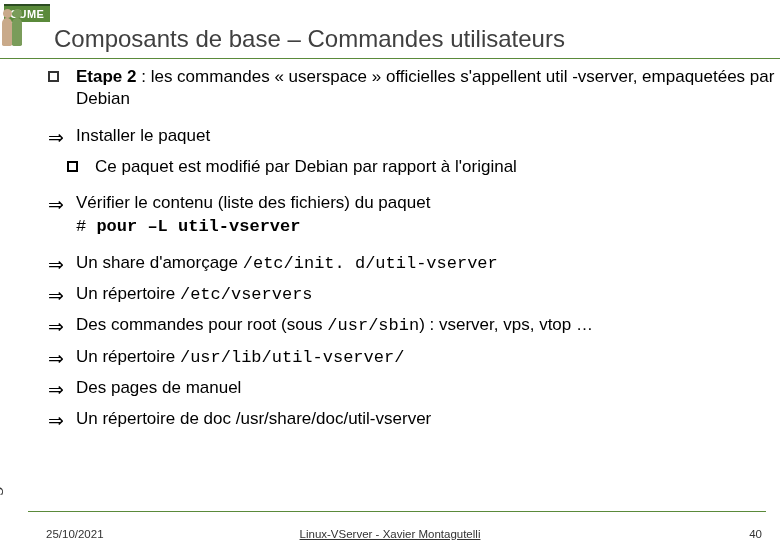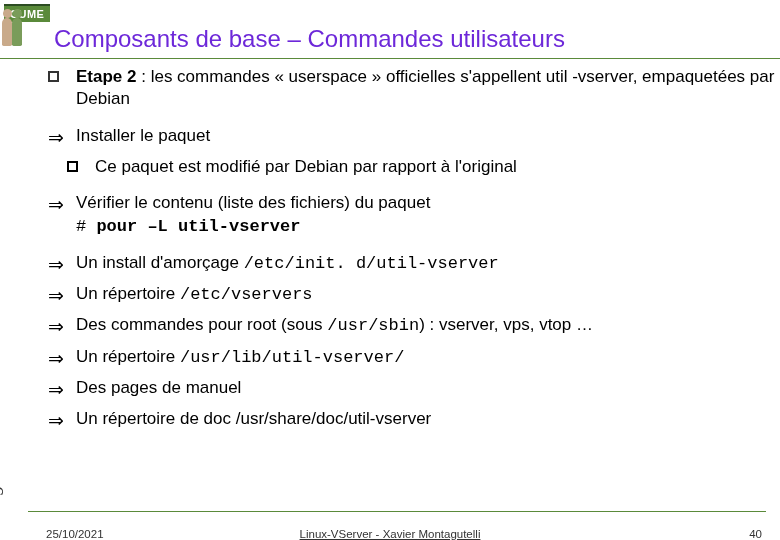--- a/index.html
+++ b/index.html
@@ -5,21 +5,21 @@
   * { margin: 0; padding: 0; box-sizing: border-box; }
   html, body { width: 780px; height: 540px; background: #fff; font-family: Verdana, Geneva, sans-serif; color: #000; }
   .slide { position: relative; width: 780px; height: 540px; }
   .logo-area { position: absolute; top: 4px; left: 4px; display: flex; align-items: flex-start; }
   .logo-box { background: #5a8a3a; color: #fff; font-size: 11px; font-weight: bold; padding: 2px 6px; border-top: 2px solid #2c4c22; letter-spacing: 0.5px; }
   .people { position: absolute; top: 18px; left: 2px; display: flex; gap: 0px; }
   .person { width: 10px; height: 28px; border-radius: 6px 6px 2px 2px; position: relative; }
   .person::before { content: ""; display: block; width: 9px; height: 9px; border-radius: 50%; position: absolute; top: -9px; left: 0.5px; }
   .p1 { background: #c9aa8a; } .p1::before { background: #c9aa8a; }
   .p2 { background: #7a9c5a; } .p2::before { background: #7a9c5a; }
-  .title { position: absolute; top: 25px; left: 54px; font-size: 24px; color: #6d28d9; }
+  .title { position: absolute; top: 25px; left: 54px; font-size: 24px; color: #404040; }
   .title-underline { position: absolute; top: 58px; left: 0px; width: 780px; height: 1px; background: #5a8a3a; }
   .side-text { position: absolute; left: 4px; bottom: 20px; transform-origin: left bottom; transform: rotate(-90deg); font-style: italic; font-family: Georgia, 'Times New Roman', serif; font-size: 19px; color: #333; white-space: nowrap; letter-spacing: 0.3px; }
   .content { position: absolute; top: 66px; left: 48px; right: 0; font-size: 17px; line-height: 1.32; }
   .item { display: flex; margin-bottom: 6px; }
   .bullet { width: 28px; flex-shrink: 0; }
   .square-o { display: inline-block; width: 11px; height: 11px; border: 2px solid #333; margin-top: 4px; }
   .square-f { display: inline-block; width: 11px; height: 11px; border: 2px solid #000; margin-top: 4px; }
   .arrow { font-family: 'Times New Roman', serif; font-size: 19px; }
   .txt { flex: 1; }
   .mono { font-family: 'Courier New', monospace; }
@@ -77,21 +77,21 @@
       <span class="txt">
         <span>Vérifier le contenu (liste des fichiers) du paquet</span><br>
         <span class="sub"><span class="mono"># </span><span class="cmd">pour –L util-vserver</span></span>
       </span>
     </div>
 
     <div style="height:8px"></div>
 
     <div class="item">
       <span class="bullet arrow">⇒</span>
-      <span class="txt"><span>Un install d'amorçage </span><span class="mono">/etc/init. d/util-vserver</span></span>
+      <span class="txt"><span>Un share d'amorçage </span><span class="mono">/etc/init. d/util-vserver</span></span>
     </div>
 
     <div class="item">
       <span class="bullet arrow">⇒</span>
       <span class="txt"><span>Un répertoire </span><span class="mono">/etc/vservers</span></span>
     </div>
 
     <div class="item">
       <span class="bullet arrow">⇒</span>
       <span class="txt"><span>Des commandes pour root (sous </span><span class="mono">/usr/sbin</span><span>) : vserver, vps, vtop …</span></span>

